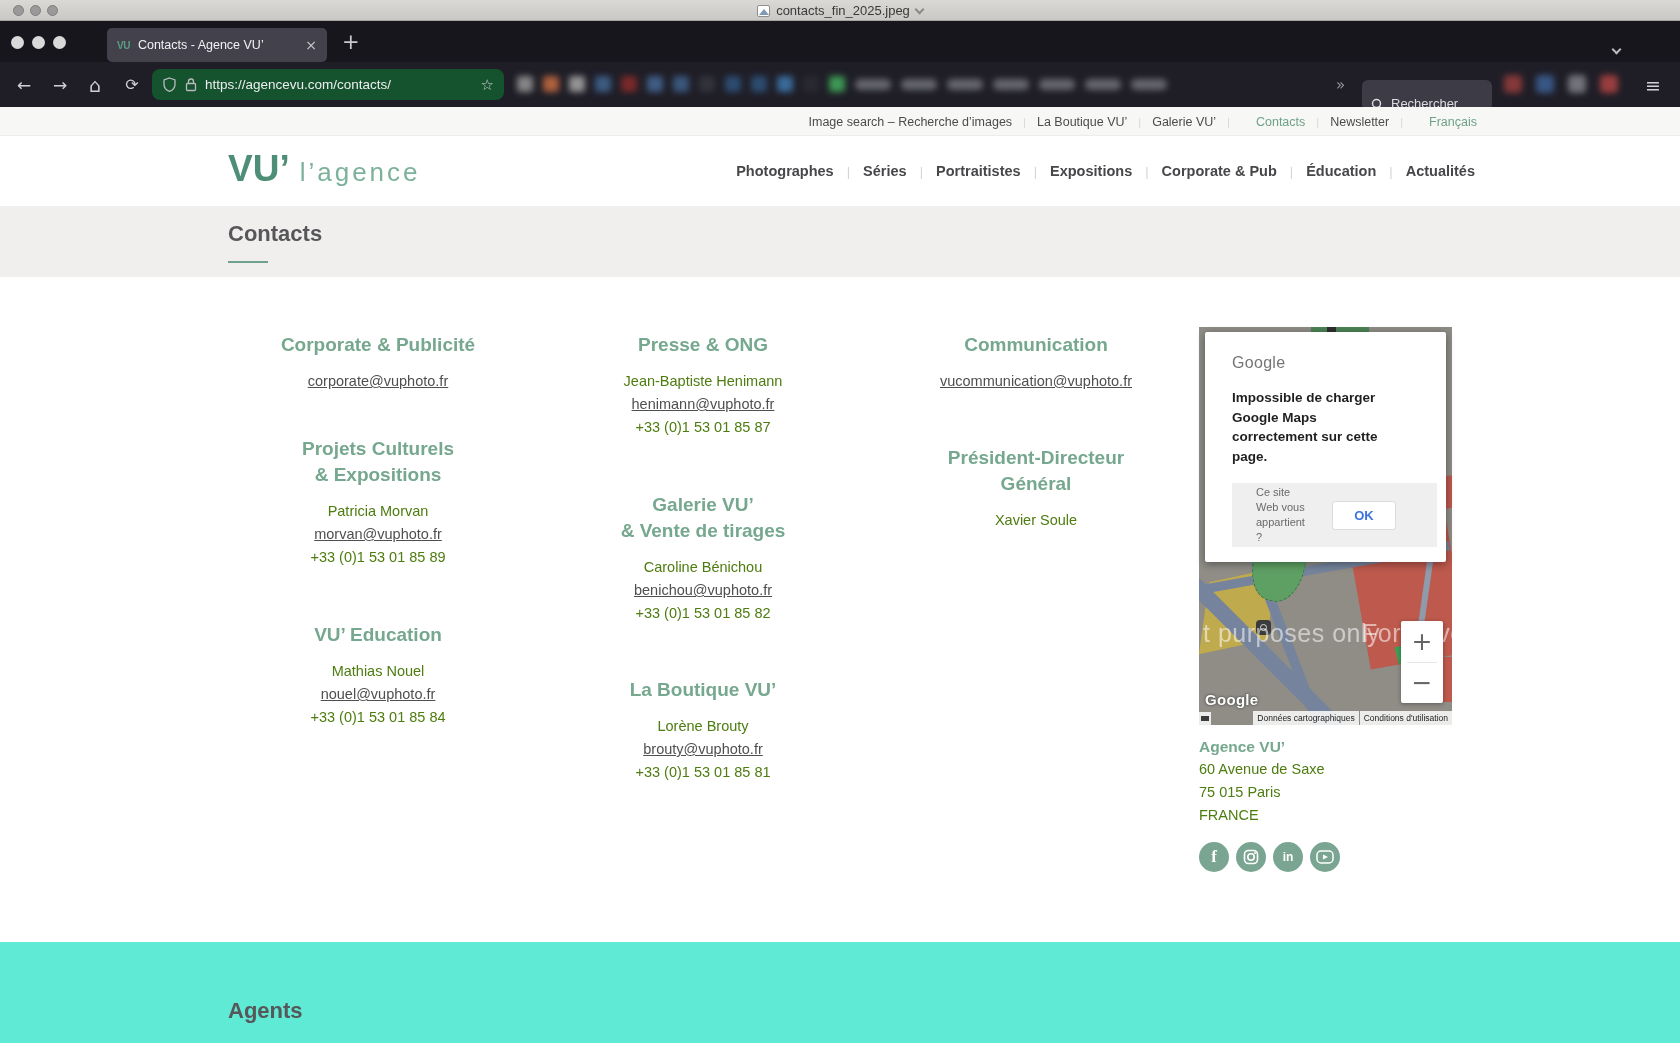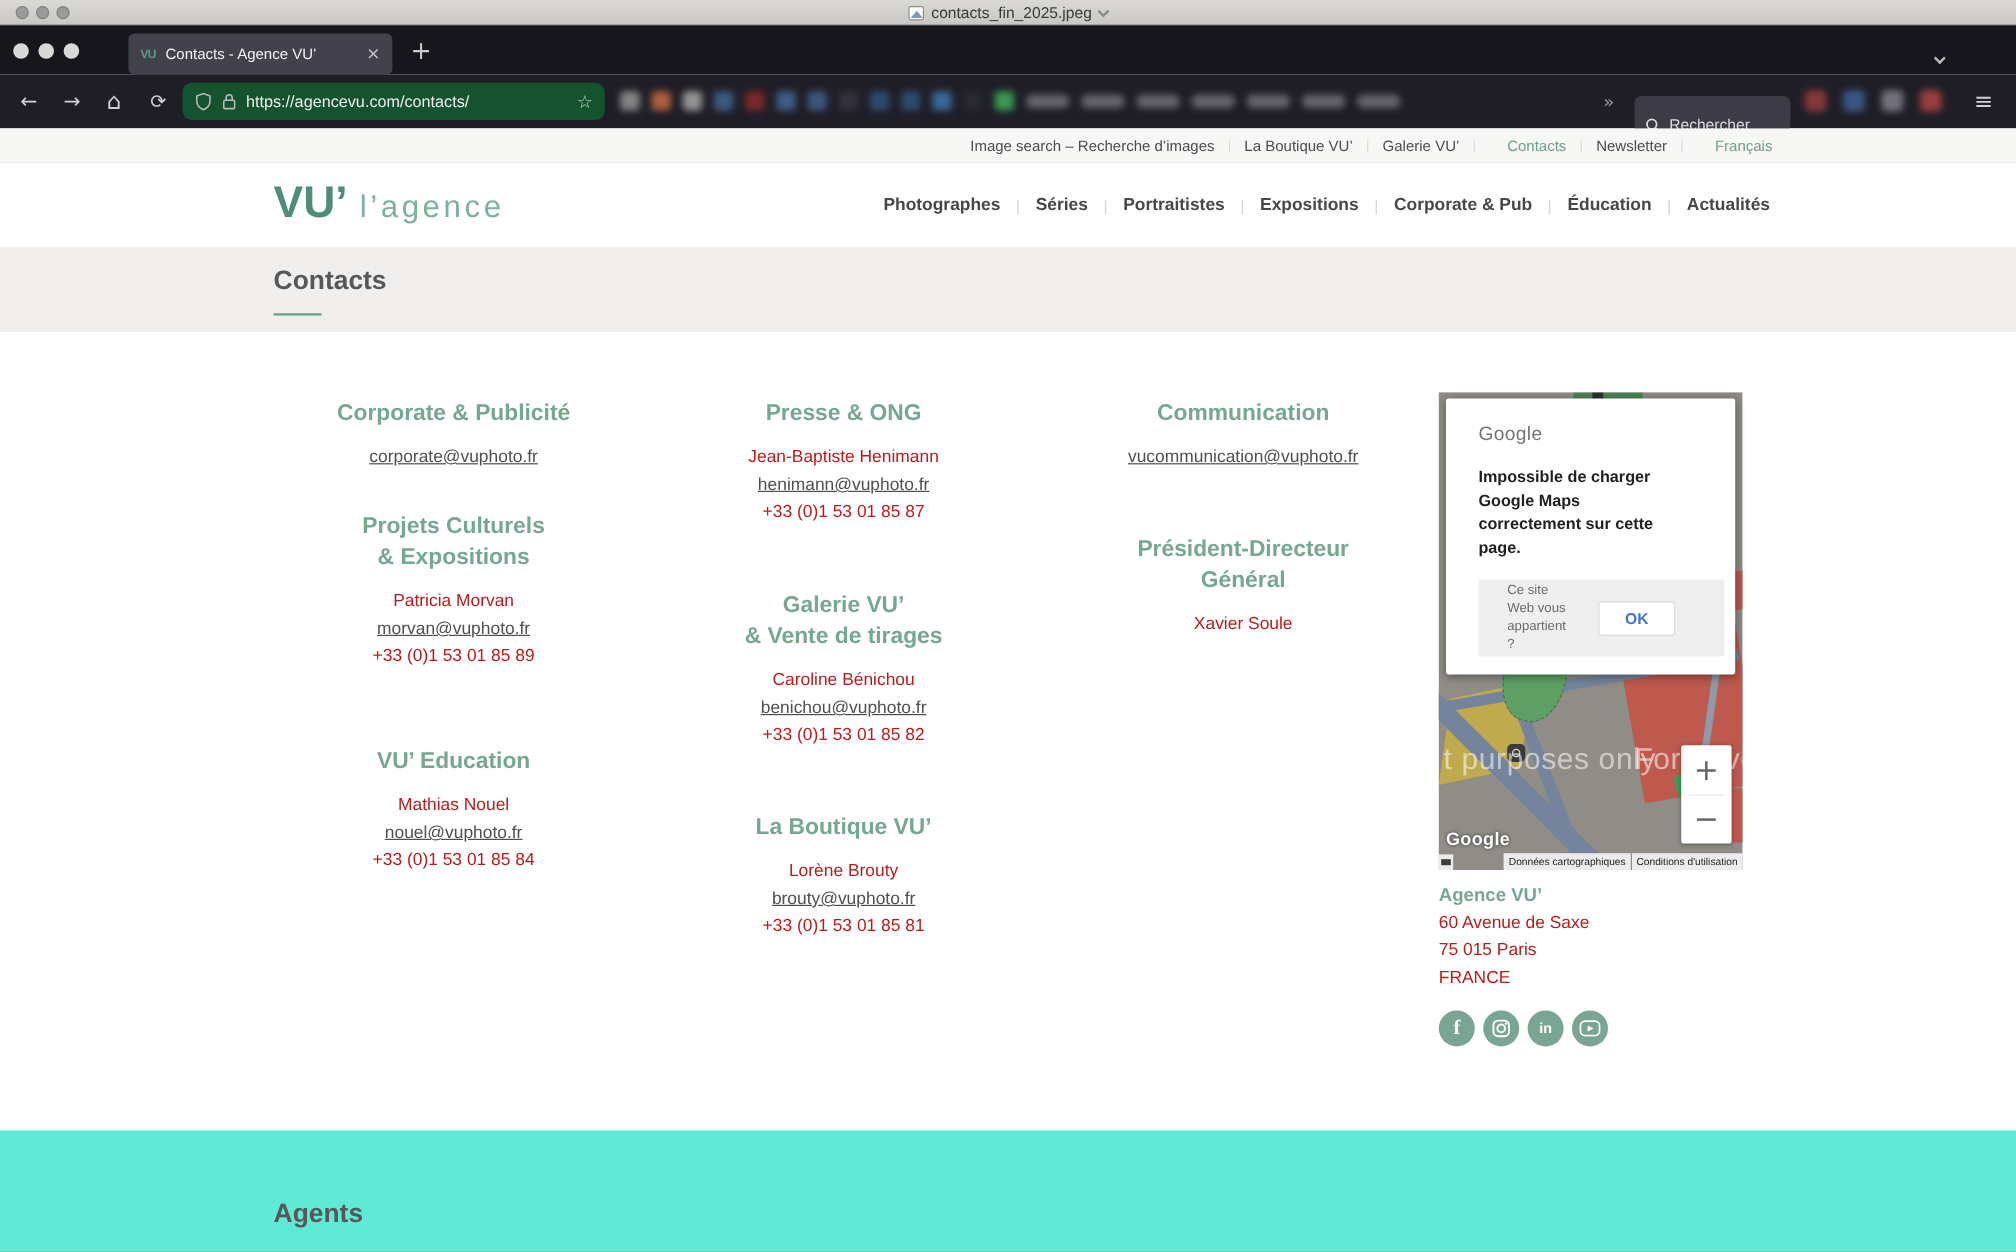--- a/index.html
+++ b/index.html
@@ -69,21 +69,21 @@
   .n-sep { color:#d4d4d4; font-weight:normal; font-size:13px; }
 
   .titleband { position:absolute; left:0; top:206px; width:1680px; height:71px; background:#f0efee; }
   .page-h1 { position:absolute; left:228px; top:15px; font-size:22px; font-weight:bold; color:#57575a; }
   .h1-underline { position:absolute; left:228px; top:55px; width:40px; height:2px; background:#6fa28c; }
 
   .content { position:absolute; left:0; top:277px; width:1680px; height:665px; background:#fff; }
   .section { position:absolute; width:300px;text-align:center; }
   .section h3 { font-size:19px; line-height:26px; font-weight:bold; color:#76a78f; white-space:pre-line; }
   .section .lines { margin-top:12px; }
-  .line { font-size:14.5px; line-height:23px; color:#b91c1c; display:block; }
+  .line { font-size:14.5px; line-height:23px; color:#4d7c0f; display:block; }
   a.line { text-decoration:underline; color:#4f4f4f; }
 
   
   .map { position:absolute; left:1199px; top:50px; width:253px; height:398px; }
   .map-canvas { position:absolute; inset:0; overflow:hidden; background:#8f8d86; }
   .m { position:absolute; }
   .road { background:#75849c; }
   .wm { font-size:25px; color:rgba(255,255,255,.55); white-space:nowrap; letter-spacing:.5px; }
   .zoomctrl { position:absolute; left:202px; top:294px; width:42px; height:82px; background:#fff;
     border-radius:2px; box-shadow:0 1px 4px rgba(0,0,0,.35); z-index:4; display:flex; flex-direction:column; }
@@ -252,21 +252,21 @@
   </div>
 
   <div class="content">
 
     <div class="section" style="left:228px;top:55px;">
       <h3>Corporate &amp; Publicité</h3>
       <div class="lines">
           <a class="line">corporate@vuphoto.fr</a>
         </div>
     </div>
-    <div class="section" style="left:228px;top:149px;">
+    <div class="section" style="left:228px;top:159px;">
       <h3>Projets Culturels
 &amp; Expositions</h3>
       <div class="lines">
         <span class="line">Patricia Morvan</span>
         <a class="line">morvan@vuphoto.fr</a>
         <span class="line">+33 (0)1 53 01 85 89</span>
       </div>
     </div>
     <div class="section" style="left:228px;top:345px;">
       <h3>VU’ Education</h3>

